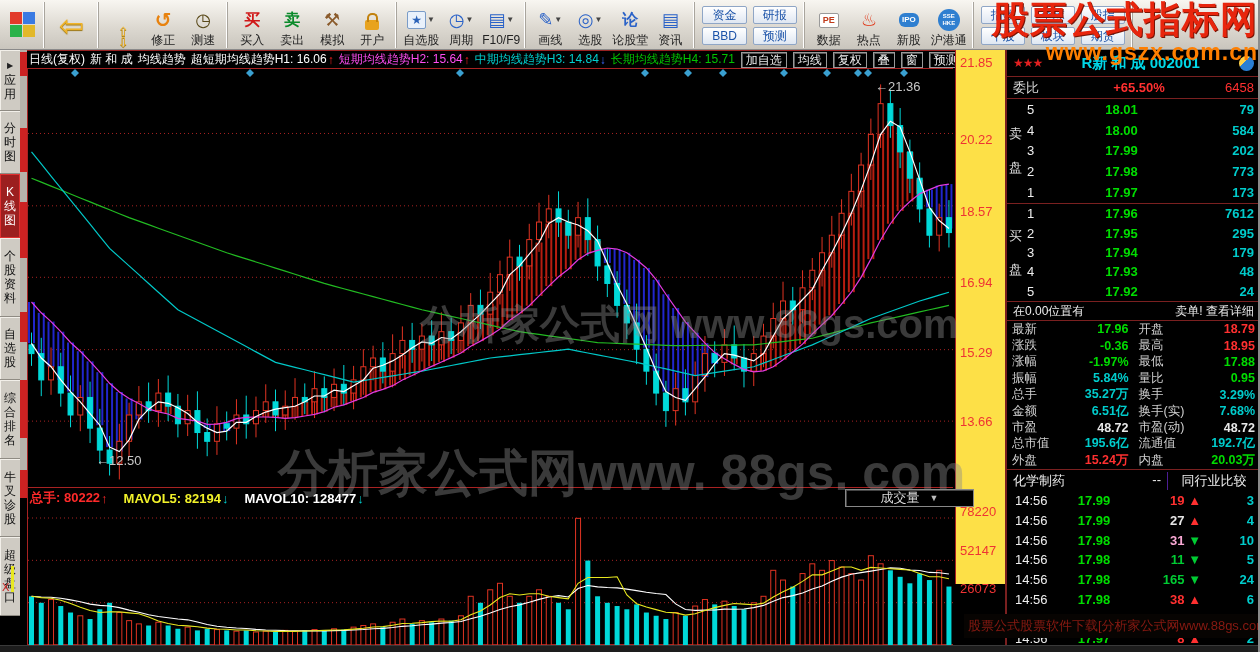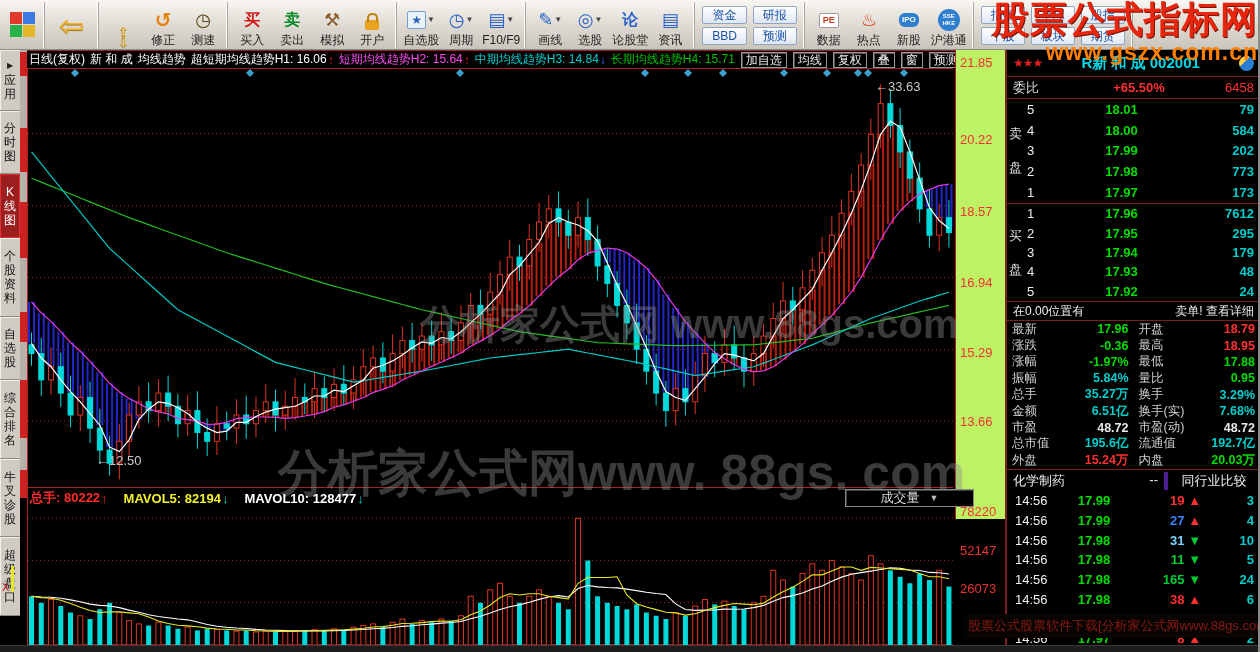--- a/index.html
+++ b/index.html
@@ -58,21 +58,21 @@
     padding:0 4px;font-size:12px;line-height:14px;margin-left:1px;}
   
   #chart-wrap{position:absolute;left:27px;top:68px;width:928px;height:577px;z-index:1;background:#000;}
   .chart-wm{position:absolute;color:#8a8a8a;opacity:.42;font-weight:bold;z-index:3;white-space:nowrap;pointer-events:none;}
   .annot{position:absolute;color:#c8c8c8;font-size:13px;z-index:4;}
   #vol-header{position:absolute;left:30px;top:489px;z-index:5;display:flex;gap:16px;font-size:13px;align-items:center;}
   #vol-selector{position:absolute;left:845px;top:489px;width:129px;height:18px;z-index:5;background:#000;
     border:1px solid #888;box-shadow:inset 1px 1px 0 #444;color:#ddd;font-size:13px;display:flex;
     align-items:center;justify-content:center;gap:10px;box-sizing:border-box;}
   
-  #axis{position:absolute;left:955px;top:50px;width:50px;height:469px;background:#bef264;z-index:2;
+  #axis{position:absolute;left:955px;top:50px;width:50px;height:534px;background:#fde047;z-index:2;
     border-left:1px solid #a22;box-sizing:border-box;padding-left:40px;}
   .ax-lbl{position:absolute;left:4px;color:#ee3333;font-size:13px;}
   #axis-cursor{position:absolute;left:11px;top:566px;width:3px;height:26px;background:#e8e820;z-index:46;}
   #axis-x{position:absolute;left:2px;top:581px;color:#cc2222;font-size:11px;z-index:46;}
   
   #qpanel{position:absolute;left:1005px;top:50px;width:255px;height:602px;background:#000;z-index:2;
     border-left:2px solid #7a2020;box-sizing:border-box;color:#ddd;}
   #q-title{height:26px;display:flex;align-items:center;padding:0 6px;gap:6px;border-bottom:1px solid #7a2020;}
   #q-stars{color:#e02020;font-size:12px;letter-spacing:-1px;}
   #q-name{color:#00d8e8;font-size:15px;font-weight:bold;flex:1;text-align:center;}
@@ -91,21 +91,21 @@
   .bk-p{flex:1;text-align:center;color:#00dd00;font-weight:bold;}
   .bk-a{width:58px;text-align:right;color:#00cccc;font-weight:bold;}
   #q-notice{height:18px;display:flex;justify-content:space-between;align-items:center;font-size:12px;
     padding:0 6px;border-top:1px solid #7a2020;color:#eee;}
   #q-stats{height:148px;border-top:1px solid #7a2020;display:grid;grid-template-columns:1fr 1fr;
     grid-auto-rows:16.4px;font-size:12.5px;}
   .st-cell{display:flex;justify-content:space-between;align-items:center;padding:0 5px;}
   .st-l{color:#cfcfcf;}
   .st-v{font-weight:bold;}
   #q-sector{height:22px;display:flex;align-items:center;font-size:13px;box-sizing:border-box;border-top:1px solid #7a2020;}
-  #q-sector .sec-a{flex:1;display:flex;justify-content:space-between;padding:0 6px;border-right:4px solid #4c1d95;color:#eee;}
+  #q-sector .sec-a{flex:1;display:flex;justify-content:space-between;padding:0 6px;border-right:1px solid #4c1d95;color:#eee;}
   #q-sector .sec-b{width:92px;text-align:center;color:#eee;}
   #q-ticks{overflow:hidden;height:164px;}
   .tick-row{display:grid;grid-template-columns:48px 62px 76px 1fr;height:19.7px;align-items:center;
     font-size:13px;padding:0 6px 0 8px;}
   .tk-t{color:#eee;}
   .tk-p{color:#00dd00;text-align:center;font-weight:bold;}
   .tk-c{text-align:right;font-weight:bold;}
   .tk-n{text-align:right;color:#00cccc;font-weight:bold;}
   
   #band{position:absolute;left:964px;top:614px;width:296px;height:24px;background:#070402;z-index:44;
@@ -1079,27 +1079,27 @@
   <div id="q-ticks">
       <div class="tick-row">
         <span class="tk-t">14:56</span>
         <span class="tk-p">17.99</span>
         <span class="tk-c"><span style="color: rgb(255, 48, 48);">19</span><span style="color: rgb(255, 48, 48);"> ▲</span></span>
         <span class="tk-n">3</span>
       </div>
       <div class="tick-row">
         <span class="tk-t">14:56</span>
         <span class="tk-p">17.99</span>
-        <span class="tk-c"><span style="color: #3b82f6;">27</span><span style="color: rgb(255, 48, 48);"> ▲</span></span>
+        <span class="tk-c"><span style="color: #e5e5e5;">27</span><span style="color: rgb(255, 48, 48);"> ▲</span></span>
         <span class="tk-n">4</span>
       </div>
       <div class="tick-row">
         <span class="tk-t">14:56</span>
         <span class="tk-p">17.98</span>
-        <span class="tk-c"><span style="color: #7dd3fc;">31</span><span style="color: rgb(0, 204, 51);"> ▼</span></span>
+        <span class="tk-c"><span style="color: #f9a8d4;">31</span><span style="color: rgb(0, 204, 51);"> ▼</span></span>
         <span class="tk-n">10</span>
       </div>
       <div class="tick-row">
         <span class="tk-t">14:56</span>
         <span class="tk-p">17.98</span>
         <span class="tk-c"><span style="color: rgb(0, 204, 51);">11</span><span style="color: rgb(0, 204, 51);"> ▼</span></span>
         <span class="tk-n">5</span>
       </div>
       <div class="tick-row">
         <span class="tk-t">14:56</span>
@@ -1126,15 +1126,15 @@
         <span class="tk-n">2</span>
       </div>
     </div>
 </div>
 
 <div id="band">股票公式股票软件下载[分析家公式网www.88gs.com]</div>
 <div id="bottom-bar"></div>
 <div id="right-edge"></div>
 
 <div class="annot" style="left: 96px; top: 453px; z-index: 4;">←12.50</div>
-<div class="annot" style="left: 875px; top: 79px; z-index: 4;">←33.63</div>
+<div class="annot" style="left: 875px; top: 79px; z-index: 4;">←21.36</div>
 <div class="chart-wm" style="left: 420px; top: 297px; font-size: 40px;">分析家公式网 www.88gs.com</div>
 <div class="chart-wm" style="left: 278px; top: 440px; font-size: 50px;">分析家公式网www. 88gs. com</div>
 
 </body></html>

